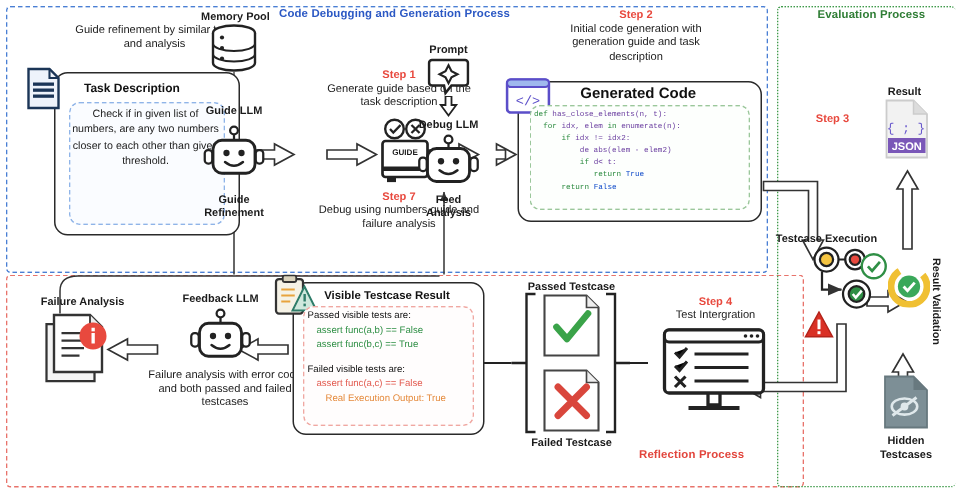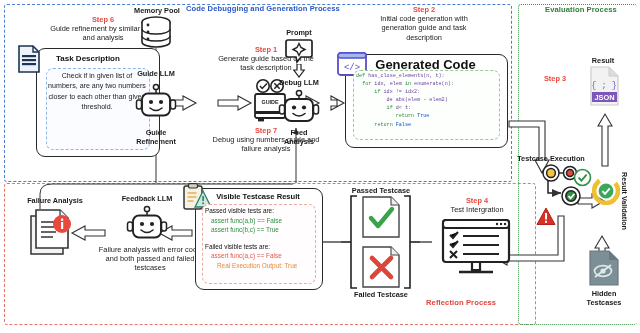--- a/index.html
+++ b/index.html
@@ -31,21 +31,21 @@
   .inner-dash{position:absolute;border-radius:7px;}
 
   
   #task-card{left:36px;top:48px;width:122px;height:107px;}
   #task-title{left:56px;top:54px;width:100px;text-align:left;font-size:8px;font-weight:bold;}
   #task-inner{left:46px;top:68px;width:102px;height:80px;border:1px dashed #8fb4e8;background:#fafcff;}
   #task-body{left:48px;top:71px;width:98px;font-size:7.1px;line-height:10.4px;text-align:center;color:#222;}
 
   
   #code-card{left:345px;top:54px;width:161px;height:92px;}
-  #code-title{left:345px;top:57px;width:161px;font-size:13px;font-weight:bold;text-align:center;}
+  #code-title{left:345px;top:57px;width:161px;font-size:10px;font-weight:bold;text-align:center;}
   #code-inner{left:353px;top:70px;width:145px;height:68px;border:1px dashed #9bc79b;background:#fdfffd;}
   #code-body{left:356px;top:72px;width:140px;font-size:5.1px;line-height:8.1px;
              font-family:"Liberation Mono",monospace;white-space:pre;color:#6b3fa0;}
   #code-body .kw{color:#0d49c9;}
   #code-body .gr{color:#2a8a3e;}
 
   
   #vis-card{left:195px;top:188px;width:126px;height:100px;}
   #vis-title{left:195px;top:192px;width:126px;font-size:7.6px;font-weight:bold;text-align:center;}
   #vis-inner{left:202px;top:204px;width:112px;height:78px;border:1px dashed #f0a8a2;background:#fffdfd;}
@@ -118,21 +118,20 @@
   <path d="M404,196 L410,196 L410,288 L404,288" stroke="#222" stroke-width="1.6" fill="none"></path>
   <path d="M341,242 L351,242" stroke="#222" stroke-width="1.6"></path>
   <path d="M410,242 L420,242" stroke="#222" stroke-width="1.6"></path>
 
   <path d="M321,242 L341,242" stroke="#222" stroke-width="1.2"></path>
 
   <path d="M420,242 L432,242" stroke="#222" stroke-width="1.2"></path>
 </svg>
 
 <div class="step" id="step6" style="left:48px;top:15px;width:110px;">
-  <span class="s">Step 6</span>
     <span class="d">Guide refinement by similar task and analysis</span>
 </div>
 <div class="step" id="step1" style="left:212px;top:45px;width:108px;">
   <span class="s">Step 1</span>
     <span class="d">Generate guide based on the task description</span>
 </div>
 <div class="step" id="step2" style="left:363px;top:5px;width:122px;">
   <span class="s">Step 2</span>
     <span class="d">Initial code generation with generation guide and task description</span>
 </div>

